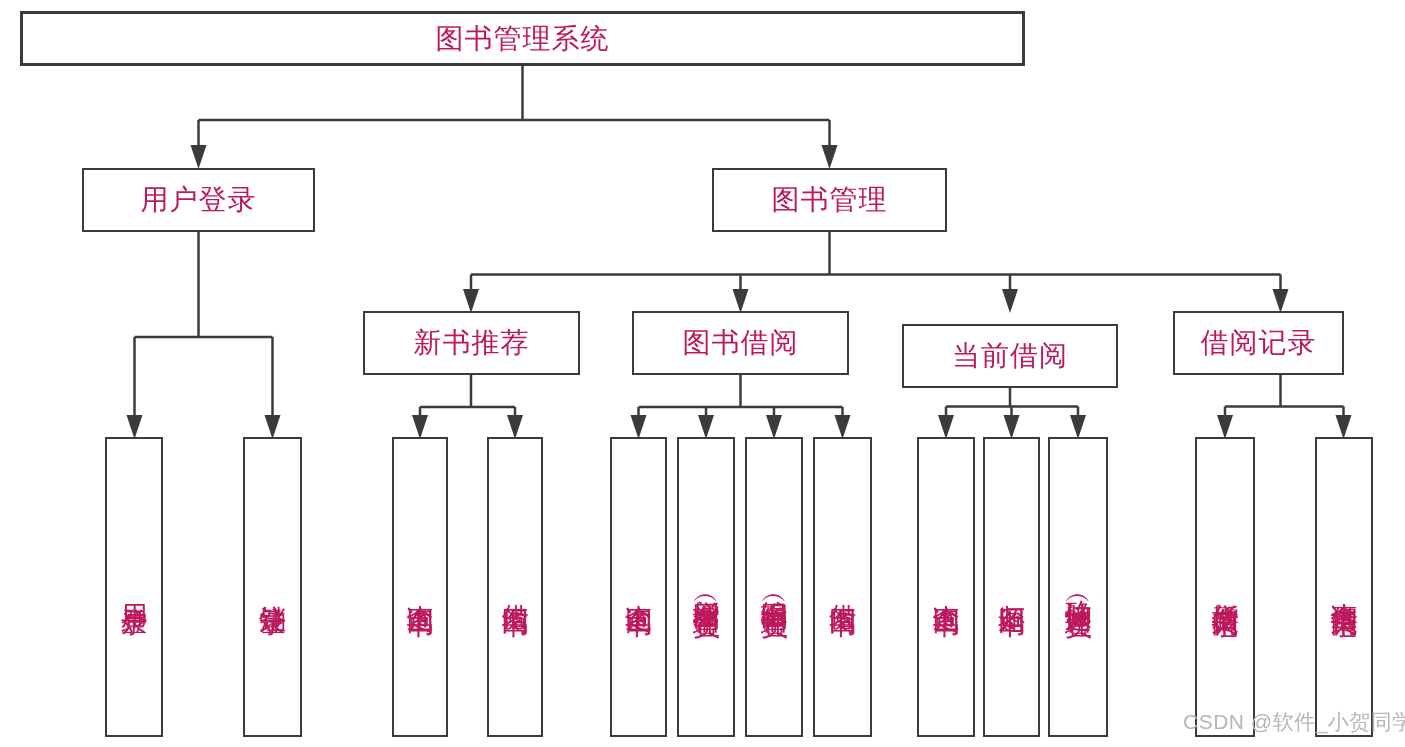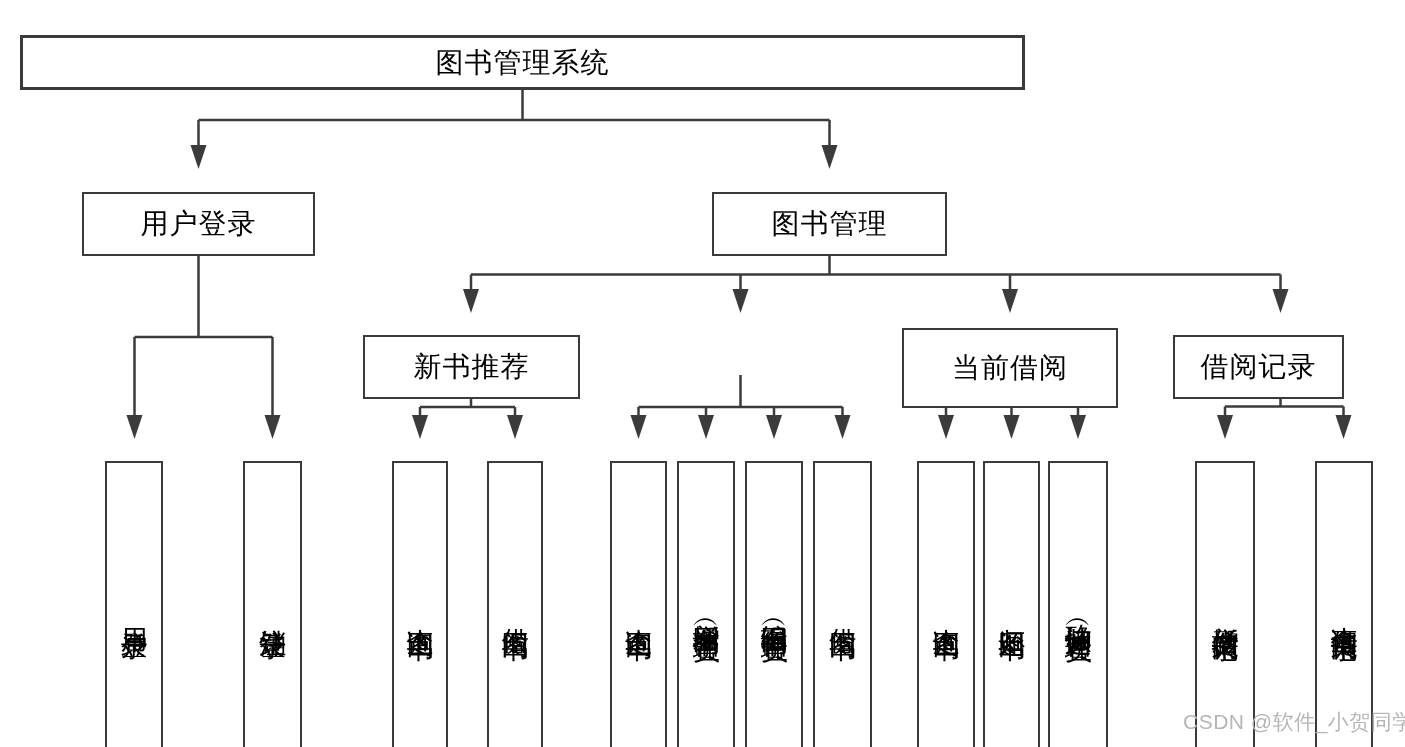--- a/index.html
+++ b/index.html
@@ -15,26 +15,25 @@
     position: absolute;
     left: 0; top: 0;
     width: 1405px;
     height: 747px;
   }
   .node {
     position: absolute;
     box-sizing: border-box;
     background: #ffffff;
     border: 2.5px solid #3b3b3b;
-    color: #000000;
+    color: #be185d;
     display: flex;
     align-items: center;
     justify-content: center;
     z-index: 2;
-    margin-top: 24px;
   }
   .node.root { border-width: 3px; }
   .node.h {
     font-size: 28px;
     letter-spacing: 1px;
     white-space: nowrap;
   }
   .node.v {
     writing-mode: vertical-rl;
     text-orientation: mixed;
@@ -107,21 +106,22 @@
       <polygon fill="#3b3b3b" stroke="none" points="1335.5,415 1351.5,415 1343.5,439"></polygon>
     </g>
   </svg>
 
   <div class="node h root" style="left:20px; top:11px; width:1005px; height:55px">图书管理系统</div>
 
   <div class="node h" style="left:82px; top:168px; width:233px; height:64px">用户登录</div>
   <div class="node h" style="left:712px; top:168px; width:235px; height:64px">图书管理</div>
 
   <div class="node h" style="left:363px; top:311px; width:217px; height:64px">新书推荐</div>
-  <div class="node h" style="left:902px; top:304px; width:216px; height:80px">当前借阅</div>
+  <div class="node h" style="left:632px; top:311px; width:217px; height:64px">图书借阅</div>
+  <div class="node h" style="left:902px; top:324px; width:216px; height:64px">当前借阅</div>
   <div class="node h" style="left:1173px; top:311px; width:171px; height:64px">借阅记录</div>
 
   <div class="node v" style="left:105px; top:437px; width:58px; height:300px">用户登录</div>
   <div class="node v" style="left:243px; top:437px; width:59px; height:300px">注销登录</div>
 
   <div class="node v" style="left:392px; top:437px; width:56px; height:300px">查询图书</div>
   <div class="node v" style="left:487px; top:437px; width:56px; height:300px">借阅图书</div>
 
   <div class="node v" style="left:610px; top:437px; width:57px; height:300px">查询图书</div>
   <div class="node v" style="left:677px; top:437px; width:58px; height:300px">新增图书（管理员）</div>

